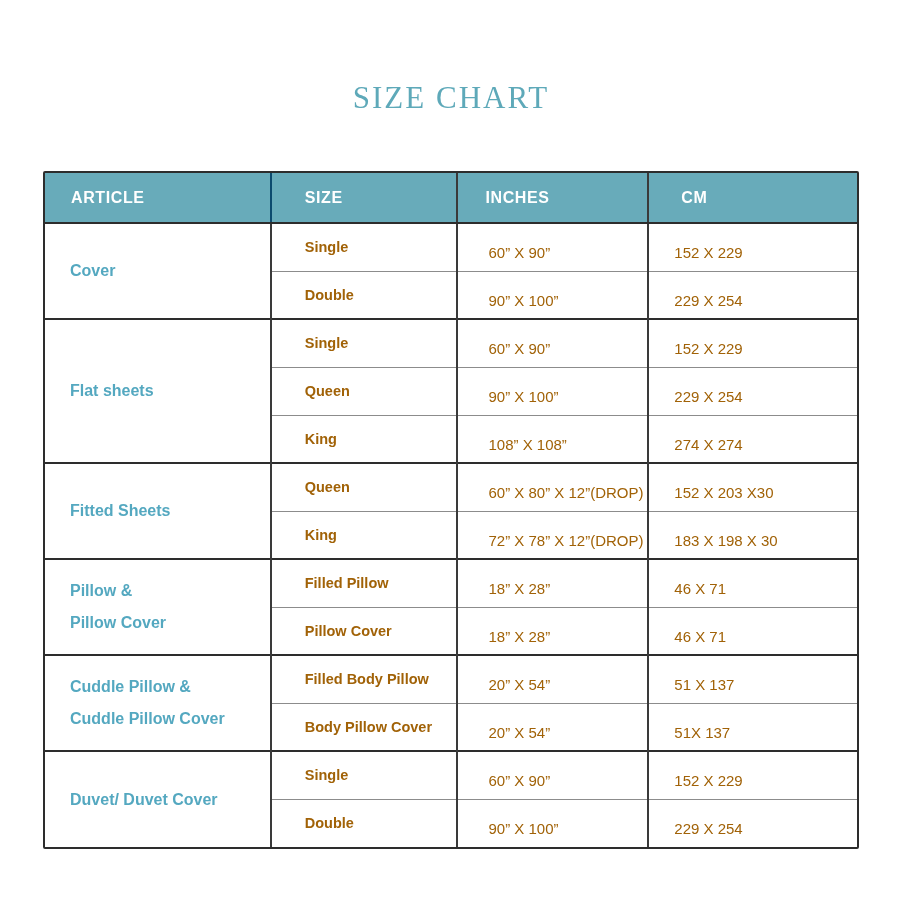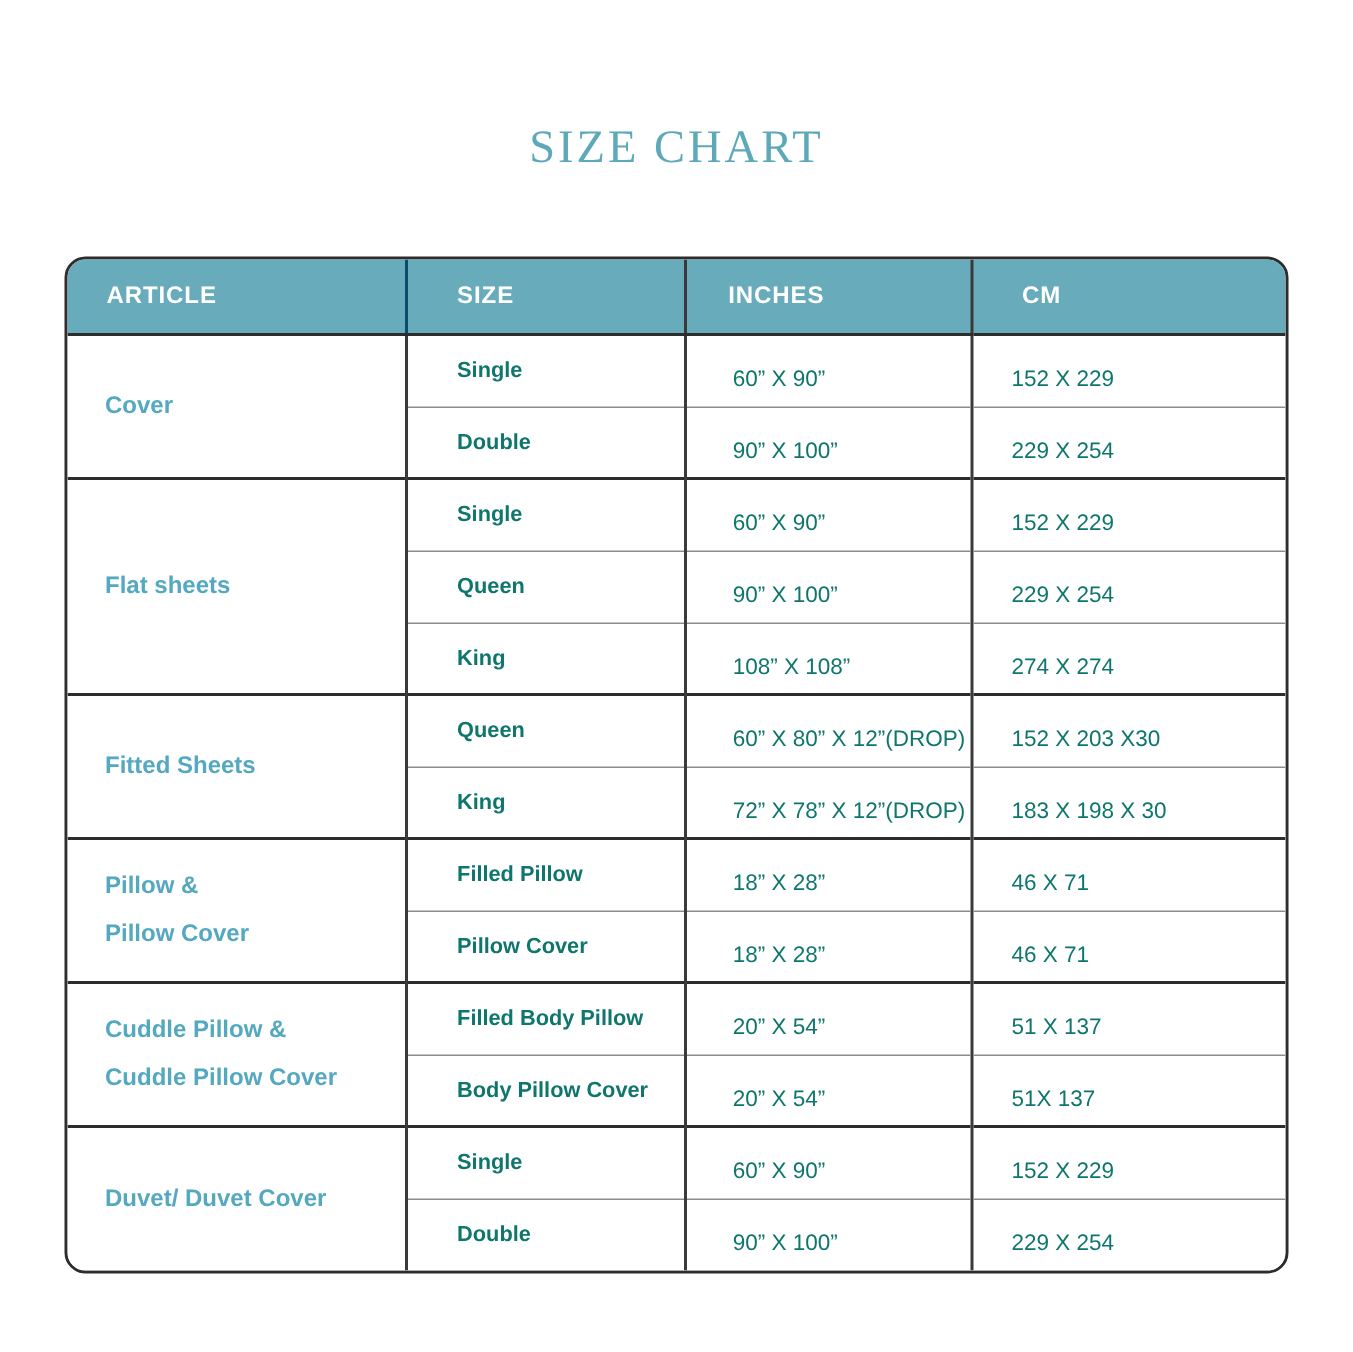--- a/index.html
+++ b/index.html
@@ -18,21 +18,21 @@
     font-family: "Liberation Serif", serif;
     font-size: 31px;
     font-weight: 500;
     letter-spacing: 2px;
     color: #5ea9b9;
   }
   .table-wrap {
     width: 816px;
     margin: 55px auto 0 auto;
     border: 2px solid #2d2d2d;
-    border-radius: 14px;
+    border-radius: 2px;
     overflow: hidden;
     background: #ffffff;
   }
   table.size-chart {
     width: 100%;
     border-collapse: collapse;
     table-layout: fixed;
   }
   col.c-article { width: 27.8%; }
   col.c-size    { width: 23.0%; }
@@ -52,21 +52,21 @@
   }
   th.h-article { padding-left: 26px; }
   th.h-size    { padding-left: 33px; border-left: 2px solid #0c4a6e; }
   th.h-inches  { padding-left: 27px; border-left: 2px solid #3a3a3a; margin-left: 17px; }
   th.h-cm      { padding-left: 32px; border-left: 2px solid #3a3a3a; }
 
   td {
     height: 48px;
     vertical-align: middle;
     font-size: 15px;
-    color: #0f766e;
+    color: #a16207;
     background: #ffffff;
   }
   td.cell-article {
     padding-left: 25px;
     color: #54a8c0;
     font-weight: 700;
     font-size: 16px;
     white-space: pre-line;
     line-height: 2.0;
   }

